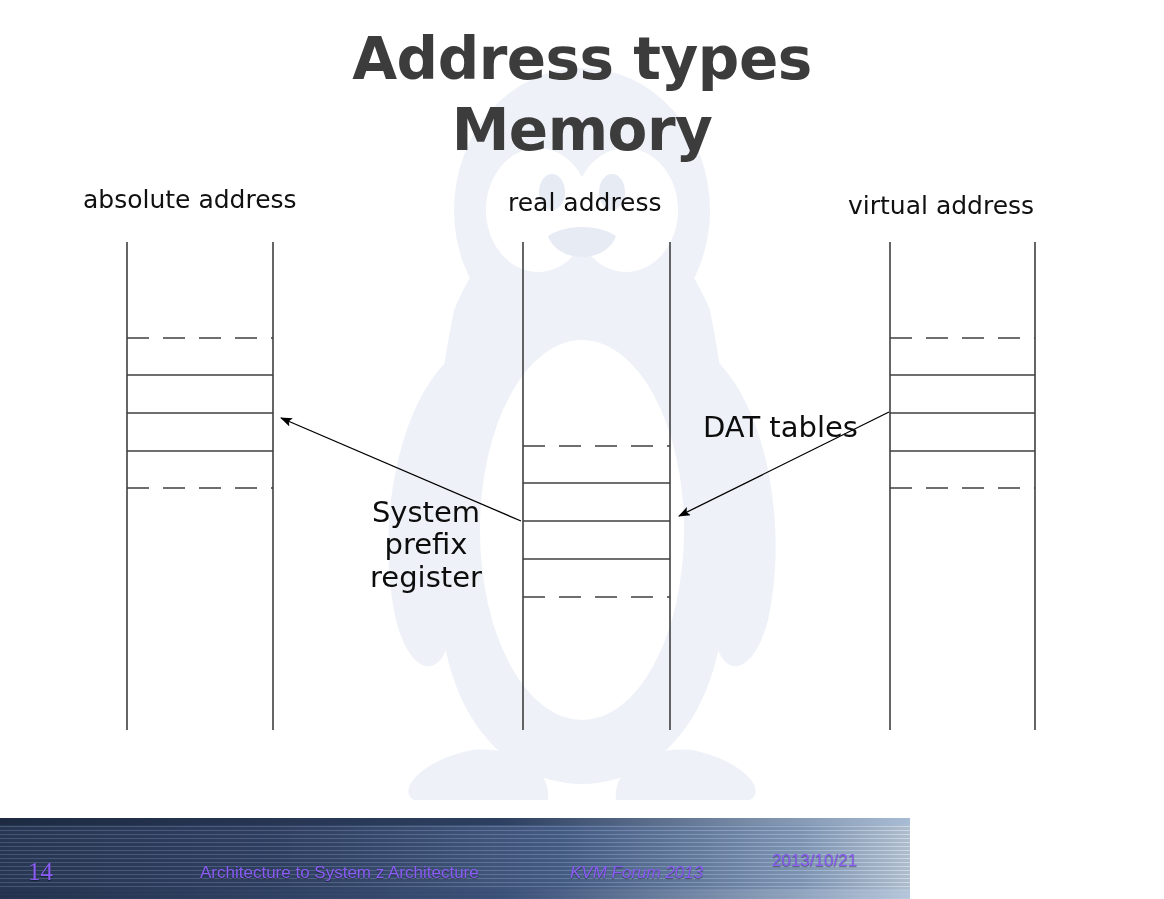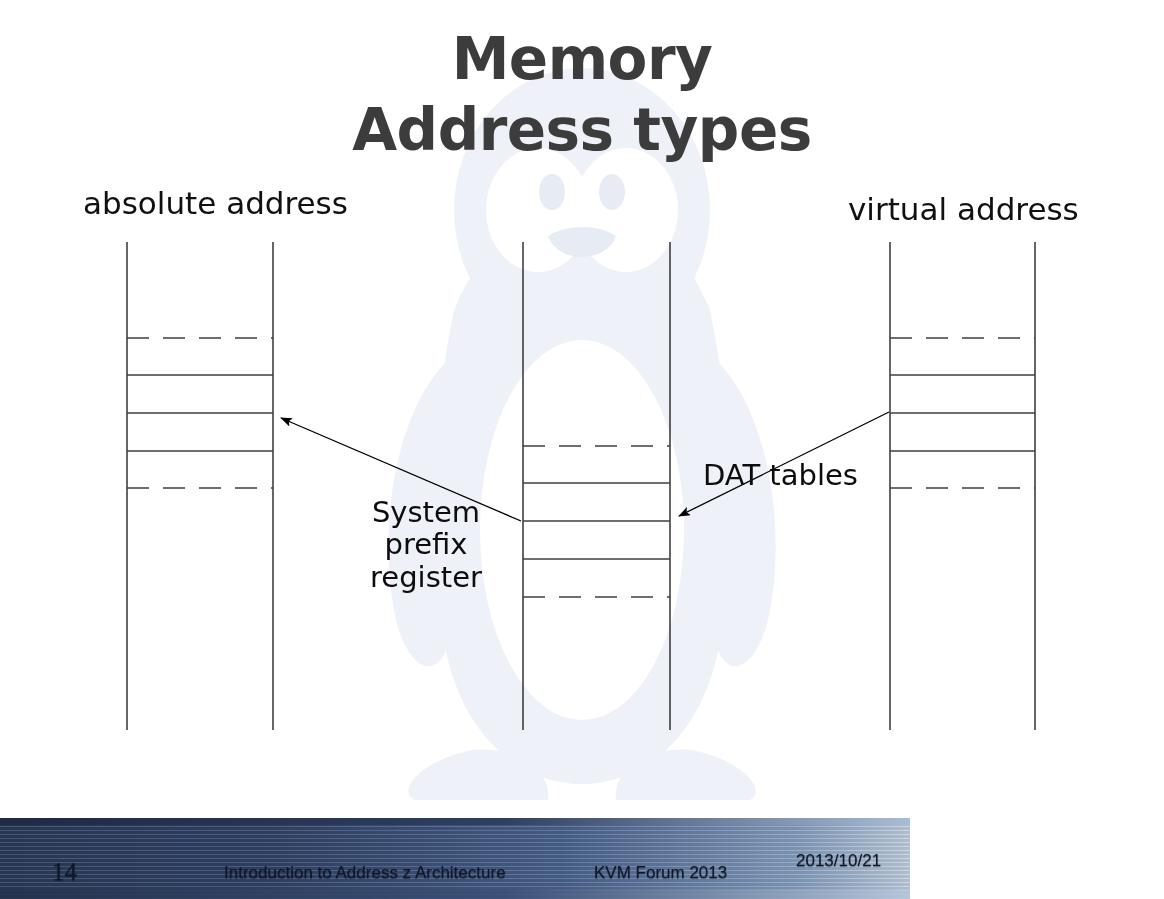--- a/index.html
+++ b/index.html
@@ -41,21 +41,21 @@
     font-size: 58px;
     line-height: 1.22;
     letter-spacing: -0.5px;
   }
   #title .line { display: block; }
 
   
   .col-caption {
     position: absolute;
     color: #101010;
-    font-size: 31px;
+    font-size: 25px;
     white-space: nowrap;
   }
   #cap-absolute { left: 83px;  top: 185px; }
   #cap-real     { left: 508px; top: 188px; }
   #cap-virtual  { left: 848px; top: 191px; text-align: center; }
 
   
   #diagram {
     position: absolute;
     left: 0;
@@ -74,21 +74,20 @@
   }
   #ann-prefix {
     left: 326px;
     top: 496px;
     width: 200px;
     text-align: center;
   }
   #ann-dat {
     left: 703px;
     top: 411px;
-    margin-top: 48px;
   }
 
   
   #footer {
     position: absolute;
     left: 0;
     top: 818px;
     width: 1164px;
     height: 81px;
   }
@@ -118,36 +117,35 @@
   #footer-bar:after {
     content: "";
     position: absolute;
     left: 0; bottom: 0;
     width: 910px; height: 10px;
     background: linear-gradient(to right, #23314c 0%, #3a4f76 55%, #b6c7dc 100%);
     opacity: 0.85;
   }
   .footer-text {
     position: absolute;
-    color: #0f172a;
+    color: #8b5cf6;
     font-family: "Liberation Sans", sans-serif;
     font-size: 17px;
     white-space: nowrap;
     text-shadow: 0 1px 1px rgba(0,0,0,0.45);
     z-index: 3;
-    margin-left: 24px;
   }
   #footer-page {
     left: 28px;
     top: 40px;
     font-family: "Liberation Serif", serif;
     font-size: 25px;
   }
   #footer-deck  { left: 200px; top: 45px; }
-  #footer-event { left: 570px; top: 45px; }
+  #footer-event { left: 570px; top: 45px; font-style: italic; }
   #footer-date  { left: 772px; top: 33px; }
 </style>
 </head>
 <body>
 
 <div id="slide">
 
   <svg id="watermark" viewBox="0 0 460 740" xmlns="http://www.w3.org/2000/svg">
     <g fill="#eef1f7">
 
@@ -176,25 +174,26 @@
     <g fill="#e6ebf4">
 
       <path d="M196 176 C 214 164, 246 164, 264 176 C 254 204, 206 204, 196 176 Z"></path>
 
       <ellipse cx="200" cy="132" rx="13" ry="18"></ellipse>
       <ellipse cx="260" cy="132" rx="13" ry="18"></ellipse>
     </g>
   </svg>
 
   <div id="title">
+    <span class="line">Address types</span>
     <span class="line">Memory</span>
-    <span class="line">Address types</span>
   </div>
 
   <div class="col-caption" id="cap-absolute">absolute address</div>
+  <div class="col-caption" id="cap-real">real address</div>
   <div class="col-caption" id="cap-virtual">virtual address</div>
 
   <svg id="diagram" viewBox="0 0 1164 899" xmlns="http://www.w3.org/2000/svg">
     <defs>
       <marker id="arrowhead" markerWidth="13" markerHeight="13" refX="11" refY="4.5" orient="auto" markerUnits="userSpaceOnUse">
         <path d="M0,0 L12,4.5 L0,9 L2.5,4.5 Z" fill="#000000"></path>
       </marker>
     </defs>
 
     <g stroke="#3f3f3f" stroke-width="1.6" fill="none">
@@ -232,19 +231,19 @@
     <line x1="889" y1="412" x2="679" y2="516" stroke="#000000" stroke-width="1.3" marker-end="url(#arrowhead)"></line>
   </svg>
 
   <div class="annotation" id="ann-prefix">System prefix
 register</div>
   <div class="annotation" id="ann-dat">DAT tables</div>
 
   <div id="footer">
     <div id="footer-bar"></div>
     <div class="footer-text" id="footer-page">14</div>
-    <div class="footer-text" id="footer-deck">Introduction to Address z Architecture</div>
+    <div class="footer-text" id="footer-deck">Architecture to System z Architecture</div>
     <div class="footer-text" id="footer-event">KVM Forum 2013</div>
     <div class="footer-text" id="footer-date">2013/10/21</div>
 
   </div>
 
 </div>
 
 </body></html>

